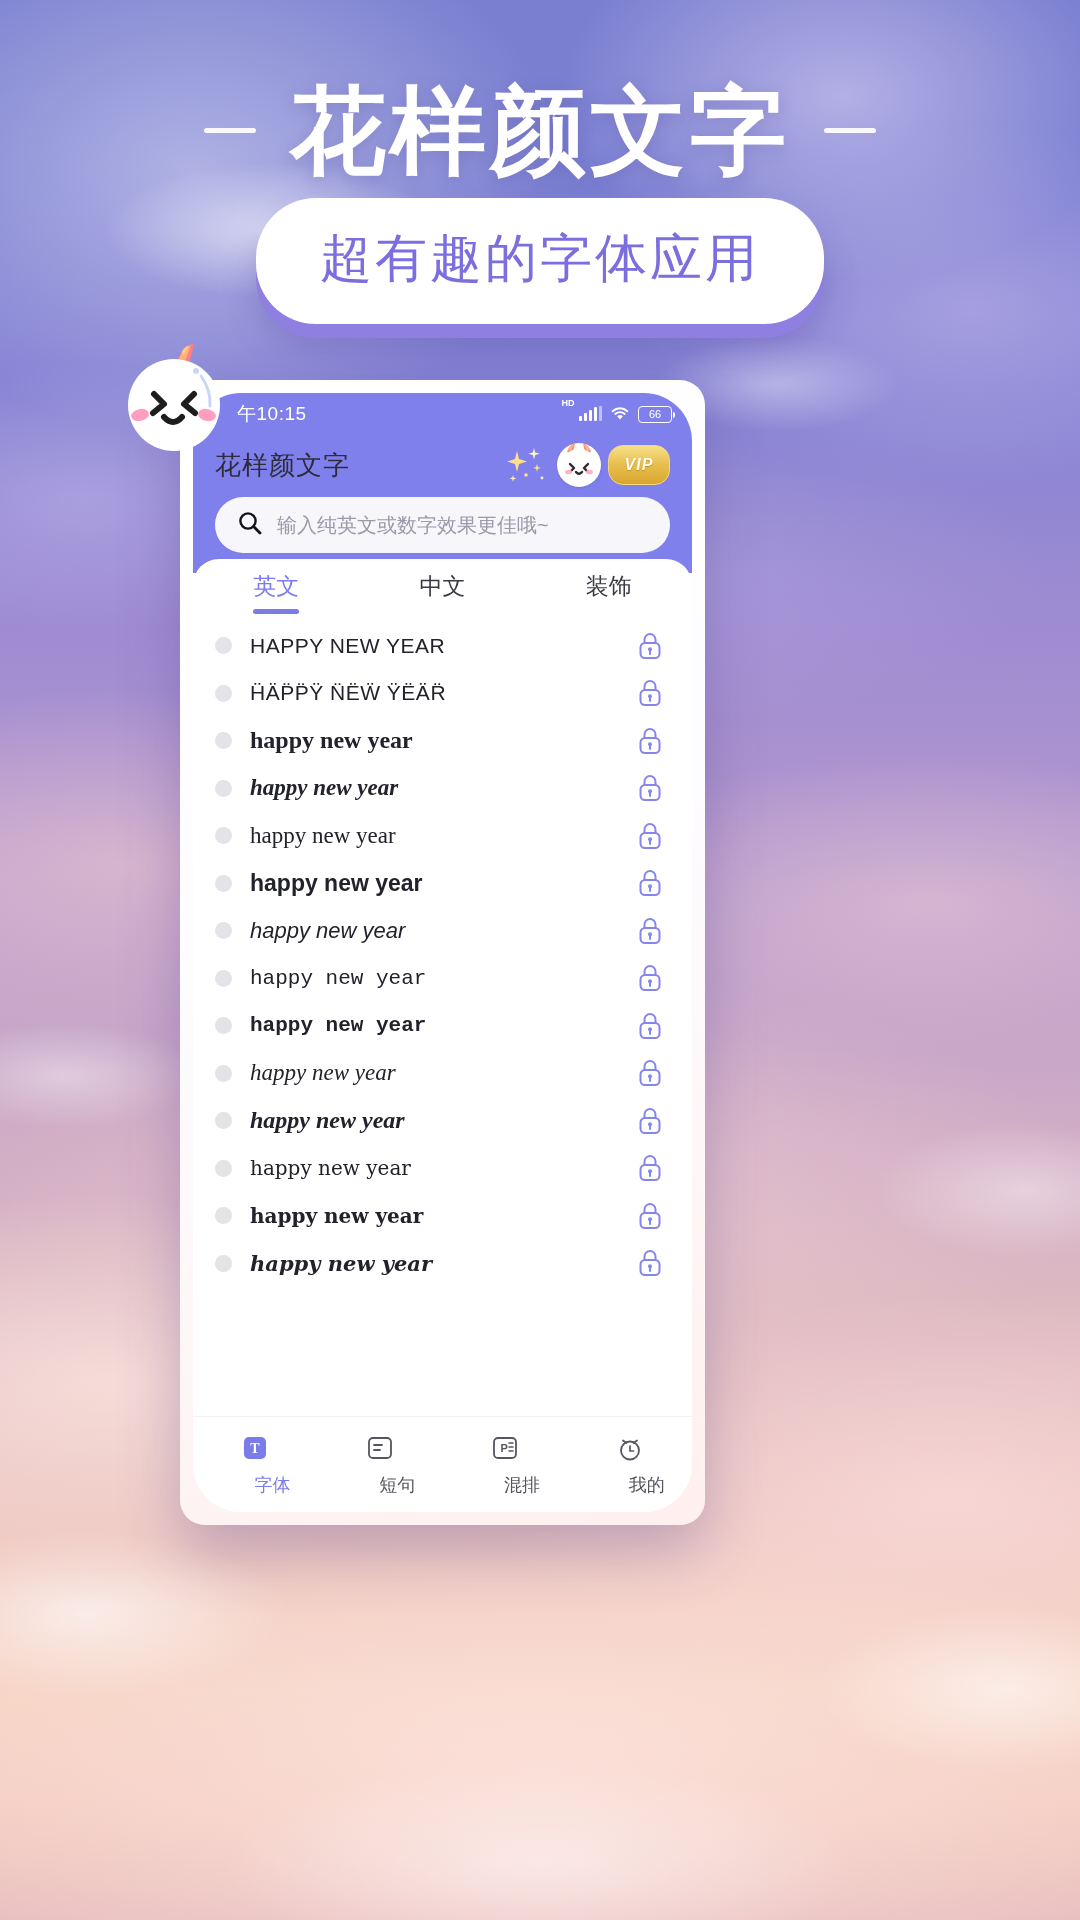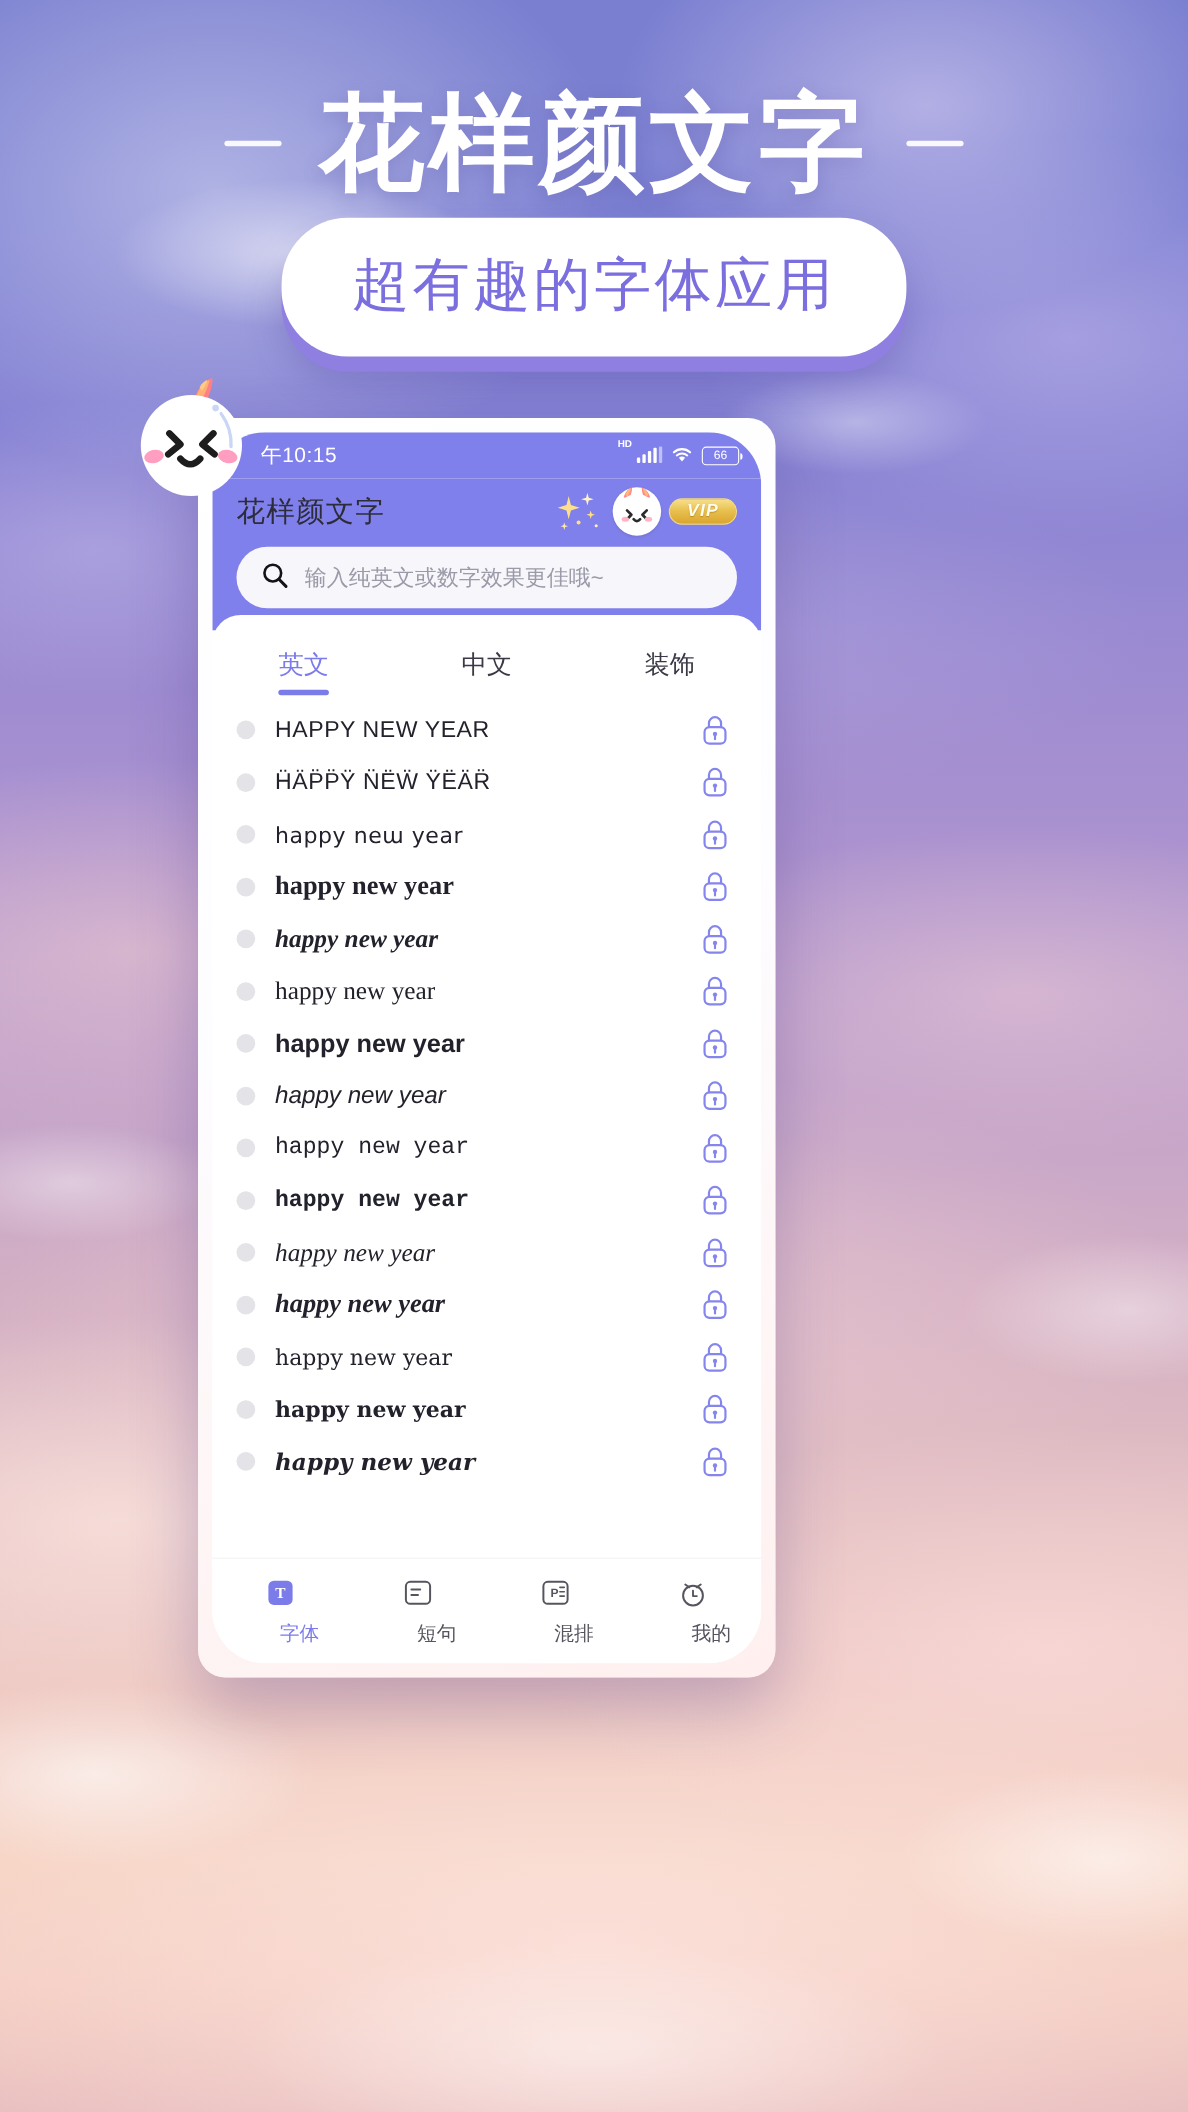--- a/index.html
+++ b/index.html
@@ -137,42 +137,41 @@
   }
   .app-title { font-size: 26px; color: #2c2c3a; letter-spacing: 1px; }
   .header-right { display: flex; align-items: center; gap: 7px; }
   .sparkles { width: 46px; height: 40px; position: relative; }
   .avatar-mini {
     width: 44px; height: 44px; border-radius: 50%;
     background: #fff; position: relative;
     box-shadow: 0 1px 3px rgba(0,0,0,0.12);
   }
   .vip-badge {
-    width: 62px; height: 24px; border-radius: 15px;
+    width: 62px; height: 40px; border-radius: 15px;
     background: linear-gradient(180deg,#f7e08a 0%,#e8bf4e 48%,#d9a62f 100%);
     display: flex; align-items: center; justify-content: center;
     font-size: 16px; font-weight: bold; font-style: italic;
     color: #fffdf0; letter-spacing: 1px;
     text-shadow: 0 1px 1px rgba(150,100,0,0.5);
     border: 1.5px solid #f3d982;
   }
   .searchbar {
     margin-top: 6px;
     background: #f7f6fb; border-radius: 28px;
     height: 56px; display: flex; align-items: center; gap: 14px;
     padding: 0 22px;
   }
   .search-ph { font-size: 20px; color: #9a9aa8; }
 
   
   .tabs {
     display: flex; flex: 0 0 auto;
     background: #fff; border-radius: 26px 26px 0 0;
     margin-top: -14px; position: relative; z-index: 2;
-    padding-top: 18px;
   }
   .tab {
     flex: 1; text-align: center; padding: 12px 0 14px;
     font-size: 23px; color: #3a3a46; position: relative;
   }
   .tab.active { color: #7b7bea; }
   .tab.active::after {
     content: ''; position: absolute; left: 50%; bottom: 2px;
     transform: translateX(-50%);
     width: 46px; height: 5px; border-radius: 3px; background: #7b7bea;
@@ -349,30 +348,20 @@
           <span class="row-text f-sans-dia">ḦÄP̈P̈Ÿ N̈ËẄ ŸËÄR̈</span>
           <span class="lock"><svg viewBox="0 0 28 30" width="28" height="30">
               <path d="M8.5 12 V8.5 a5.5 5.5 0 0 1 11 0 V12" stroke="#8585ee" stroke-width="2" fill="none" stroke-linecap="round"></path>
               <rect x="4.5" y="12" width="19" height="15" rx="4.5" stroke="#8585ee" stroke-width="2" fill="none"></rect>
               <circle cx="14" cy="18.2" r="2" fill="#8585ee"></circle>
               <path d="M14 20 v3" stroke="#8585ee" stroke-width="2" stroke-linecap="round"></path>
             </svg></span>
         </div>
         <div class="font-row">
           <span class="row-dot"></span>
-          <span class="row-text f-round">happy neա year</span>
-          <span class="lock"><svg viewBox="0 0 28 30" width="28" height="30">
-              <path d="M8.5 12 V8.5 a5.5 5.5 0 0 1 11 0 V12" stroke="#8585ee" stroke-width="2" fill="none" stroke-linecap="round"></path>
-              <rect x="4.5" y="12" width="19" height="15" rx="4.5" stroke="#8585ee" stroke-width="2" fill="none"></rect>
-              <circle cx="14" cy="18.2" r="2" fill="#8585ee"></circle>
-              <path d="M14 20 v3" stroke="#8585ee" stroke-width="2" stroke-linecap="round"></path>
-            </svg></span>
-        </div>
-        <div class="font-row">
-          <span class="row-dot"></span>
           <span class="row-text f-serif-b">happy new year</span>
           <span class="lock"><svg viewBox="0 0 28 30" width="28" height="30">
               <path d="M8.5 12 V8.5 a5.5 5.5 0 0 1 11 0 V12" stroke="#8585ee" stroke-width="2" fill="none" stroke-linecap="round"></path>
               <rect x="4.5" y="12" width="19" height="15" rx="4.5" stroke="#8585ee" stroke-width="2" fill="none"></rect>
               <circle cx="14" cy="18.2" r="2" fill="#8585ee"></circle>
               <path d="M14 20 v3" stroke="#8585ee" stroke-width="2" stroke-linecap="round"></path>
             </svg></span>
         </div>
         <div class="font-row">
           <span class="row-dot"></span>

